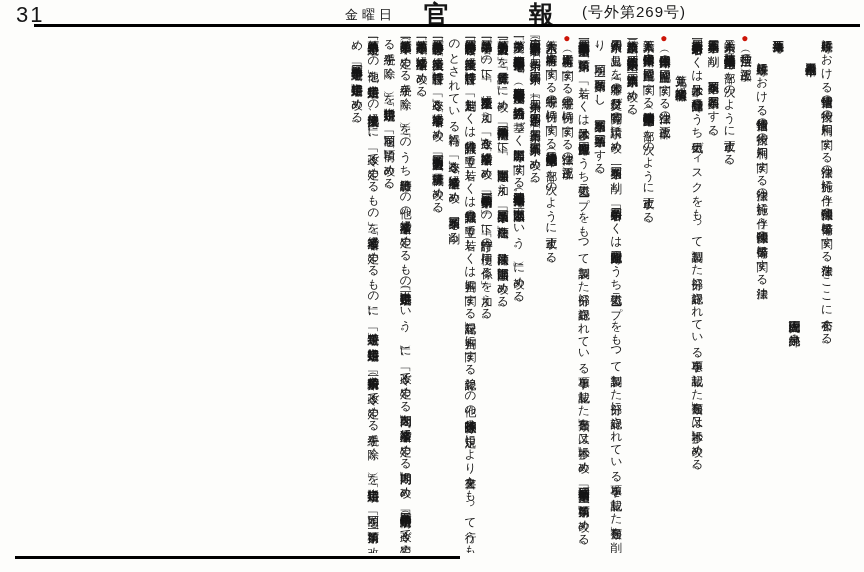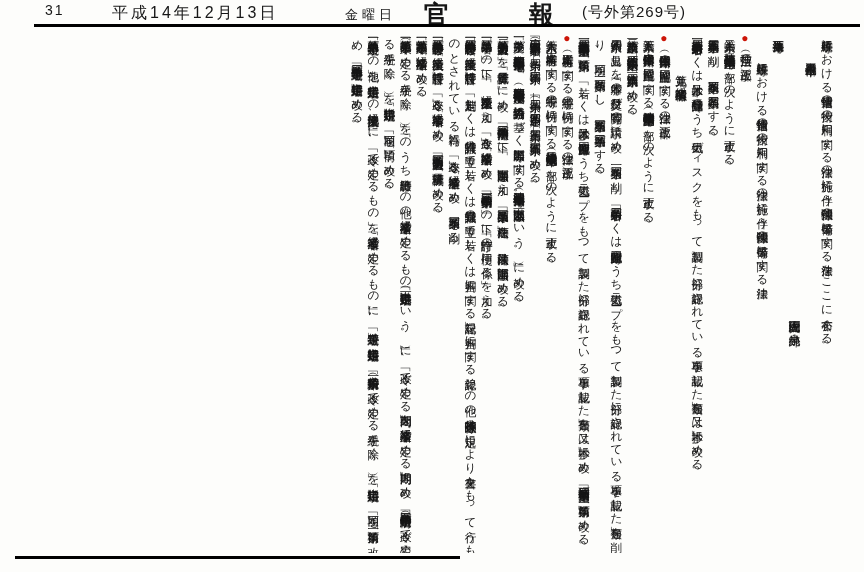--- a/index.html
+++ b/index.html
@@ -6,21 +6,21 @@
   body {
     width:864px; height:572px; overflow:hidden; position:relative;
     background:#fdfdfb; color:#161616;
     font-family:"Liberation Serif","DejaVu Serif",serif;
   }
   
   .header {
     position:absolute; top:0; left:0; width:864px; height:24px;
     font-family:"Liberation Sans","DejaVu Sans",sans-serif;
   }
-  .page-num   { position:absolute; left:45px;  top:2px; font-size:14px; letter-spacing:2px; }
+  .page-num   { position:absolute; left:16px;  top:2px; font-size:22px; letter-spacing:2px; }
   .issue-date { position:absolute; left:112px; top:3px; font-size:16px; letter-spacing:3px; }
   .weekday    { position:absolute; left:330px; top:6px; font-size:13px; letter-spacing:4px;margin-left:15px; }
   .masthead   { position:absolute; left:424px; top:-2px; font-size:25px; font-weight:bold;
                 letter-spacing:80px; white-space:nowrap;
                 font-family:"Liberation Serif","DejaVu Serif",serif; }
   .issue-no   { position:absolute; left:582px; top:3px; font-size:15px; letter-spacing:1px; }
   .top-rule   { position:absolute; left:34px; top:24px; width:826px; height:3px; background:#000; }
   .bottom-rule{ position:absolute; left:15px; top:556px; width:445px; height:3px; background:#000; }
 
   
@@ -39,21 +39,20 @@
   .line.minister  { text-indent:280px; }
   .line.law-title { padding-inline-start:3em; text-indent:-1em; }
   .line.chapter   { text-indent:3em; }
   .red-dot { color:#cc1507; font-size:12px; }
 </style>
 </head>
 <body>
 
 <div class="header">
   <span class="page-num">31</span>
-  <span class="issue-date">平成14年12月13日</span>
   <span class="weekday">金曜日</span>
   <span class="masthead">官報</span>
   <span class="issue-no">(号外第269号)</span>
 </div>
 
 <div class="top-rule"></div>
 
 <div class="doc">
     <p class="line pub"><span>行政手続等における情報通信の技術の利用に関する法律の施行に伴う関係法律の整備等に関する法律をここに公布する。</span></p>
     <p class="line date"><span>平成十四年十二月十三日</span></p>

